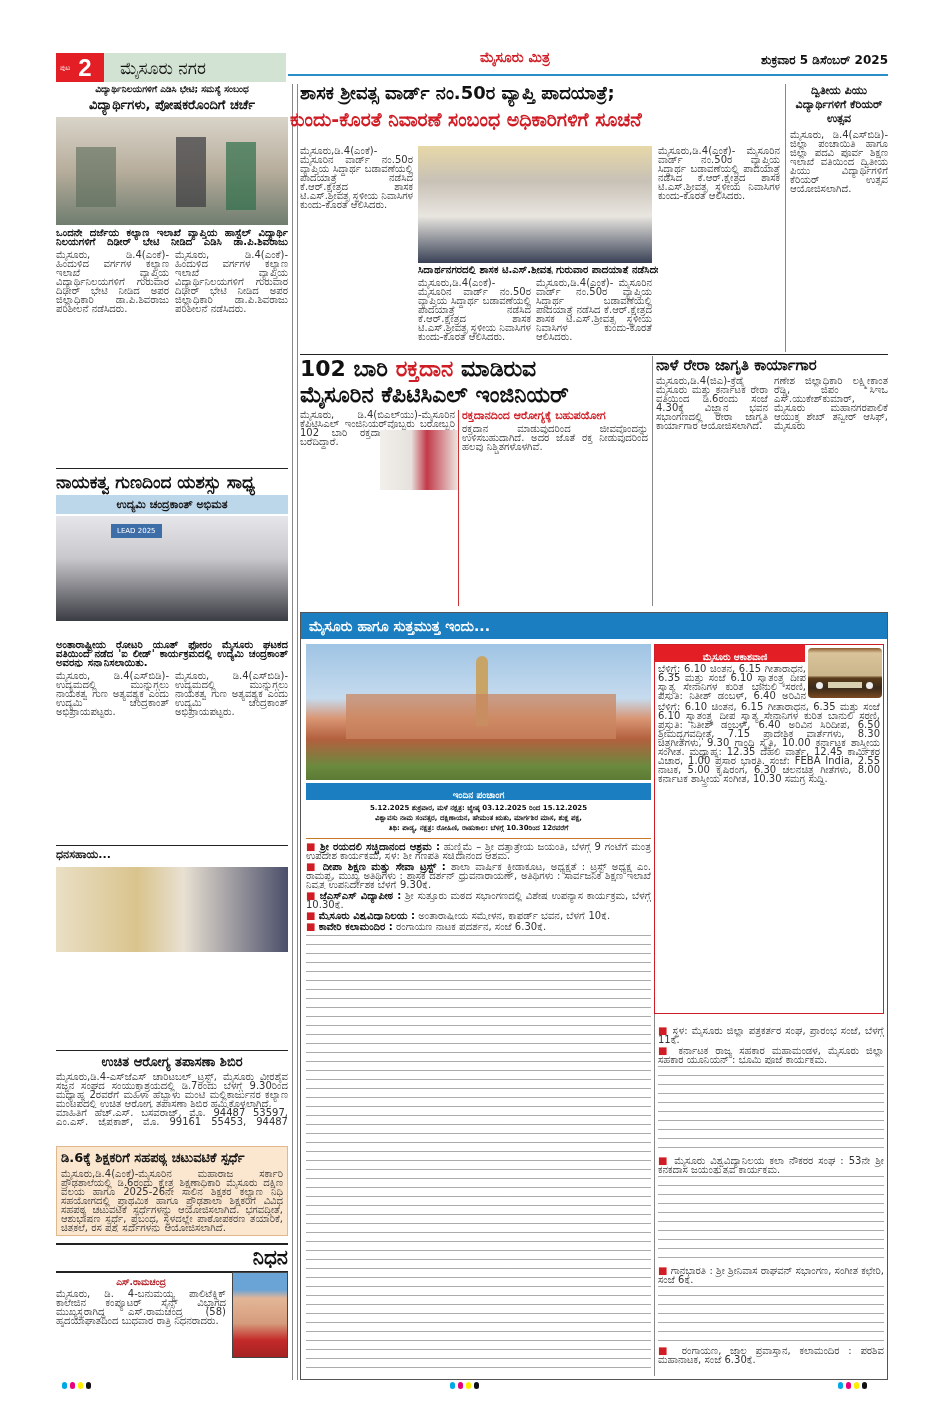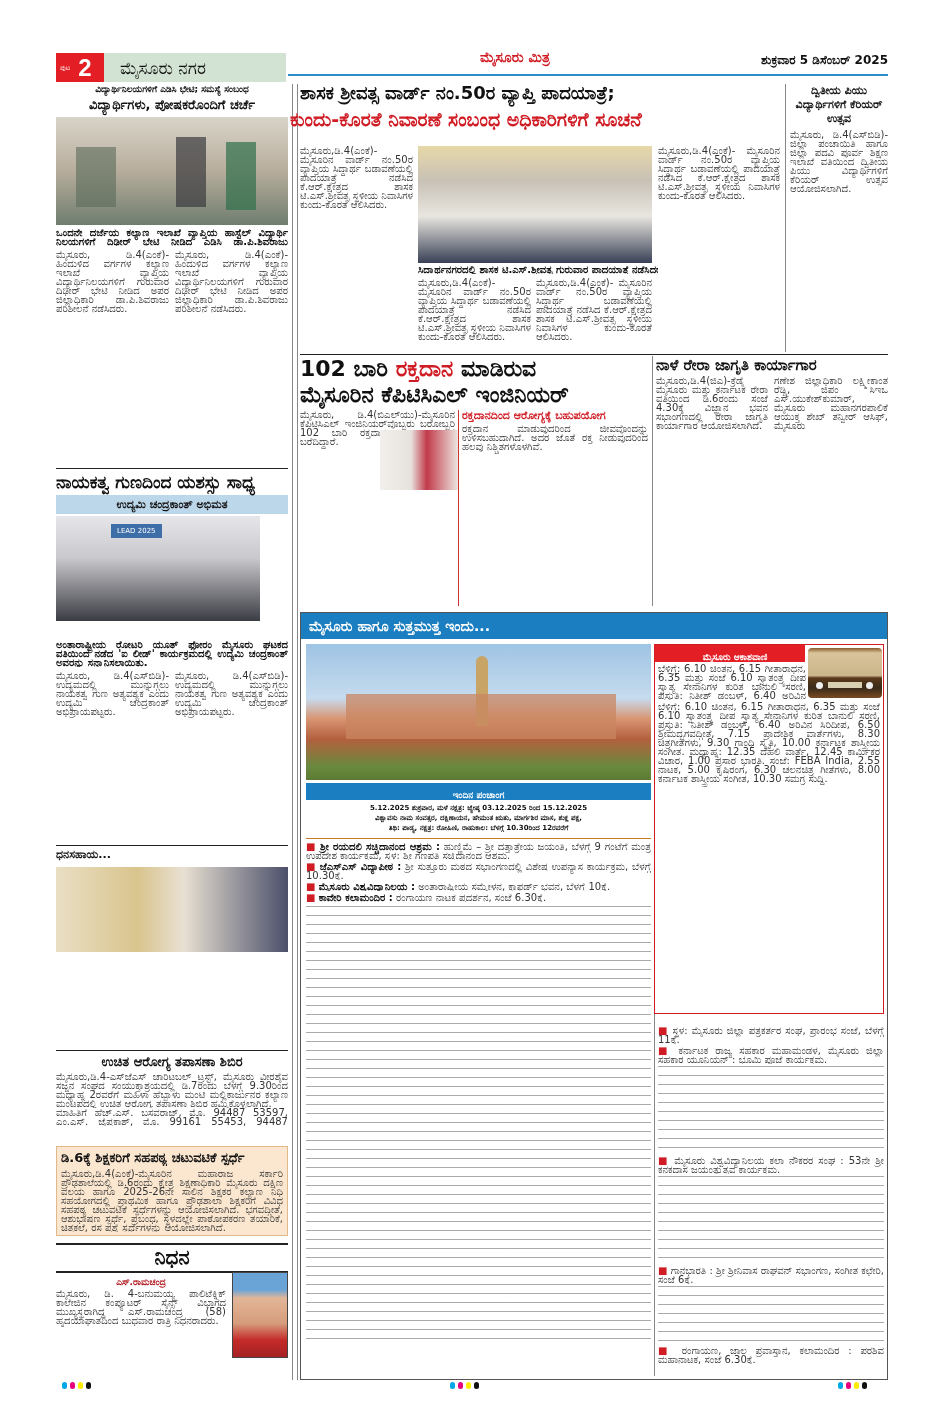--- a/index.html
+++ b/index.html
@@ -37,21 +37,21 @@
   <div style="display:flex;gap:6px;margin-top:4px;">
     <div class="txt" style="width:113px;height:208px;">ಮೈಸೂರು, ಡಿ.4(ಎಂಕೆ)- ಹಿಂದುಳಿದ ವರ್ಗಗಳ ಕಲ್ಯಾಣ ಇಲಾಖೆ ವ್ಯಾಪ್ತಿಯ ವಿದ್ಯಾರ್ಥಿನಿಲಯಗಳಿಗೆ ಗುರುವಾರ ದಿಢೀರ್ ಭೇಟಿ ನೀಡಿದ ಅಪರ ಜಿಲ್ಲಾಧಿಕಾರಿ ಡಾ.ಪಿ.ಶಿವರಾಜು ಪರಿಶೀಲನೆ ನಡೆಸಿದರು.</div>
     <div class="txt" style="width:113px;height:208px;">ಮೈಸೂರು, ಡಿ.4(ಎಂಕೆ)- ಹಿಂದುಳಿದ ವರ್ಗಗಳ ಕಲ್ಯಾಣ ಇಲಾಖೆ ವ್ಯಾಪ್ತಿಯ ವಿದ್ಯಾರ್ಥಿನಿಲಯಗಳಿಗೆ ಗುರುವಾರ ದಿಢೀರ್ ಭೇಟಿ ನೀಡಿದ ಅಪರ ಜಿಲ್ಲಾಧಿಕಾರಿ ಡಾ.ಪಿ.ಶಿವರಾಜು ಪರಿಶೀಲನೆ ನಡೆಸಿದರು.</div>
   </div>
 </div>
 <div class="abs rule" style="left:56px;top:468px;width:232px;height:1px;"></div>
 
 <div class="abs" style="left:56px;top:472px;width:232px;">
   <div style="font-size:17px;font-weight:bold;color:#111;white-space:nowrap;">ನಾಯಕತ್ವ ಗುಣದಿಂದ ಯಶಸ್ಸು ಸಾಧ್ಯ</div>
   <div style="background:#bcd6ea;text-align:center;font-size:11px;font-weight:bold;height:19px;line-height:19px;margin-top:3px;">ಉದ್ಯಮಿ ಚಂದ್ರಕಾಂತ್ ಅಭಿಮತ</div>
-  <div class="photo" style="width:204px;height:105px;margin-top:2px;background:linear-gradient(180deg,#e6e6ea 0%,#c9c8cc 40%,#3b3d44 100%);position:relative;">
+  <div class="photo" style="width:232px;height:105px;margin-top:2px;background:linear-gradient(180deg,#e6e6ea 0%,#c9c8cc 40%,#3b3d44 100%);position:relative;">
     <div style="position:absolute;left:55px;top:8px;background:#3d6ea8;color:#fff;font-size:7px;padding:3px 6px;">LEAD 2025</div>
   </div>
   <div class="txt" style="margin-top:19px;height:27px;font-weight:bold;color:#111;">ಅಂತಾರಾಷ್ಟ್ರೀಯ ರೋಟರಿ ಯೂತ್ ಫೋರಂ ಮೈಸೂರು ಘಟಕದ ವತಿಯಿಂದ ನಡೆದ 'ಐ ಲೀಡ್' ಕಾರ್ಯಕ್ರಮದಲ್ಲಿ ಉದ್ಯಮಿ ಚಂದ್ರಕಾಂತ್ ಅವರನ್ನು ಸನ್ಮಾನಿಸಲಾಯಿತು.</div>
   <div style="display:flex;gap:6px;margin-top:4px;">
     <div class="txt" style="width:113px;height:145px;">ಮೈಸೂರು, ಡಿ.4(ಎಸ್‌ಬಿಡಿ)- ಉದ್ಯಮದಲ್ಲಿ ಮುನ್ನುಗ್ಗಲು ನಾಯಕತ್ವ ಗುಣ ಅತ್ಯವಶ್ಯಕ ಎಂದು ಉದ್ಯಮಿ ಚಂದ್ರಕಾಂತ್ ಅಭಿಪ್ರಾಯಪಟ್ಟರು.</div>
     <div class="txt" style="width:113px;height:145px;">ಮೈಸೂರು, ಡಿ.4(ಎಸ್‌ಬಿಡಿ)- ಉದ್ಯಮದಲ್ಲಿ ಮುನ್ನುಗ್ಗಲು ನಾಯಕತ್ವ ಗುಣ ಅತ್ಯವಶ್ಯಕ ಎಂದು ಉದ್ಯಮಿ ಚಂದ್ರಕಾಂತ್ ಅಭಿಪ್ರಾಯಪಟ್ಟರು.</div>
   </div>
 </div>
 <div class="abs rule" style="left:56px;top:845px;width:232px;height:1px;"></div>
 
@@ -66,21 +66,21 @@
   <div class="txt" style="margin-top:2px;height:36px;">ಮೈಸೂರು,ಡಿ.4-ಎಸ್‌ಜೆಎಸ್ ಚಾರಿಟಬಲ್ ಟ್ರಸ್ಟ್, ಮೈಸೂರು ವೀರಶೈವ ಸಜ್ಜನ ಸಂಘದ ಸಂಯುಕ್ತಾಶ್ರಯದಲ್ಲಿ ಡಿ.7ರಂದು ಬೆಳಗ್ಗೆ 9.30ರಿಂದ ಮಧ್ಯಾಹ್ನ 2ರವರೆಗೆ ಮಹಿಳಾ ಹೆಬ್ಬಾಳು ಮಂಟಿ ಮಲ್ಲಿಕಾರ್ಜುನರ ಕಲ್ಯಾಣ ಮಂಟಪದಲ್ಲಿ ಉಚಿತ ಆರೋಗ್ಯ ತಪಾಸಣಾ ಶಿಬಿರ ಹಮ್ಮಿಕೊಳ್ಳಲಾಗಿದೆ.</div>
   <div class="txt" style="height:18px;">ಮಾಹಿತಿಗೆ ಹೆಚ್.ಎಸ್. ಬಸವರಾಜ್, ಮೊ. 94487 53597, ಎಂ.ಎಸ್. ಜೈಪ್ರಕಾಶ್, ಮೊ. 99161 55453, 94487 38657 ಸಂಪರ್ಕಿಸಬಹುದು.</div>
 </div>
 
 <div class="abs" style="left:56px;top:1146px;width:232px;height:90px;background:#fbe7d0;border:1px solid #e0b88a;padding:3px 4px;">
   <div style="font-size:13px;font-weight:bold;color:#111;white-space:nowrap;overflow:hidden;">ಡಿ.6ಕ್ಕೆ ಶಿಕ್ಷಕರಿಗೆ ಸಹಪಠ್ಯ ಚಟುವಟಿಕೆ ಸ್ಪರ್ಧೆ</div>
   <div class="txt" style="margin-top:3px;height:63px;">ಮೈಸೂರು,ಡಿ.4(ಎಂಕೆ)-ಮೈಸೂರಿನ ಮಹಾರಾಜ ಸರ್ಕಾರಿ ಪ್ರೌಢಶಾಲೆಯಲ್ಲಿ ಡಿ.6ರಂದು ಕ್ಷೇತ್ರ ಶಿಕ್ಷಣಾಧಿಕಾರಿ ಮೈಸೂರು ದಕ್ಷಿಣ ವಲಯ ಹಾಗೂ 2025-26ನೇ ಸಾಲಿನ ಶಿಕ್ಷಕರ ಕಲ್ಯಾಣ ನಿಧಿ ಸಹಯೋಗದಲ್ಲಿ ಪ್ರಾಥಮಿಕ ಹಾಗೂ ಪ್ರೌಢಶಾಲಾ ಶಿಕ್ಷಕರಿಗೆ ವಿವಿಧ ಸಹಪಠ್ಯ ಚಟುವಟಿಕೆ ಸ್ಪರ್ಧೆಗಳನ್ನು ಆಯೋಜಿಸಲಾಗಿದೆ. ಭಗವದ್ಗೀತೆ, ಆಶುಭಾಷಣ ಸ್ಪರ್ಧೆ, ಪ್ರಬಂಧ, ಸ್ಥಳದಲ್ಲೇ ಪಾಠೋಪಕರಣ ತಯಾರಿಕೆ, ಚಿತ್ರಕಲೆ, ರಸ ಪ್ರಶ್ನೆ ಸ್ಪರ್ಧೆಗಳನ್ನು ಆಯೋಜಿಸಲಾಗಿದೆ.</div>
 </div>
 
 <div class="abs rule" style="left:56px;top:1243px;width:232px;height:2px;"></div>
-<div class="abs" style="left:56px;top:1245px;width:232px;text-align:center;font-size:20px;font-weight:bold;color:#111;">ನಿಧನ</div>
+<div class="abs" style="left:56px;top:1245px;width:232px;text-align:right;font-size:20px;font-weight:bold;color:#111;">ನಿಧನ</div>
 <div class="abs rule" style="left:56px;top:1271px;width:232px;height:2px;"></div>
 <div class="abs" style="left:56px;top:1277px;width:170px;text-align:center;font-size:9px;font-weight:bold;color:#b1181e;">ಎಸ್.ರಾಮಚಂದ್ರ</div>
 <div class="abs txt" style="left:56px;top:1289px;width:170px;height:80px;">ಮೈಸೂರು, ಡಿ. 4-ಬನುಮಯ್ಯ ಪಾಲಿಟೆಕ್ನಿಕ್ ಕಾಲೇಜಿನ ಕಂಪ್ಯೂಟರ್ ಸೈನ್ಸ್ ವಿಭಾಗದ ಮುಖ್ಯಸ್ಥರಾಗಿದ್ದ ಎಸ್.ರಾಮಚಂದ್ರ (58) ಹೃದಯಾಘಾತದಿಂದ ಬುಧವಾರ ರಾತ್ರಿ ನಿಧನರಾದರು.</div>
 <div class="abs" style="left:232px;top:1272px;width:56px;height:86px;background:linear-gradient(180deg,#6aa4d6 0%,#6aa4d6 20%,#e3b698 30%,#d59c7c 60%,#c42a2a 80%,#a52222 100%);border:1px solid #444;"></div>
 
 <div class="abs" style="left:292px;top:84px;width:1px;height:1296px;background:#888;"></div>
 <div class="abs" style="left:297px;top:84px;width:1px;height:1296px;background:#888;"></div>
 
 <div class="abs" style="left:300px;top:82px;width:480px;font-size:18px;font-weight:bold;color:#111;white-space:nowrap;">ಶಾಸಕ ಶ್ರೀವತ್ಸ ವಾರ್ಡ್ ನಂ.50ರ ವ್ಯಾಪ್ತಿ ಪಾದಯಾತ್ರೆ;</div>
 <div class="abs" style="left:290px;top:108px;width:495px;font-size:19px;font-weight:bold;color:#d01c24;white-space:nowrap;">ಕುಂದು-ಕೊರತೆ ನಿವಾರಣೆ ಸಂಬಂಧ ಅಧಿಕಾರಿಗಳಿಗೆ ಸೂಚನೆ</div>
@@ -129,20 +129,21 @@
 </div>
 <div class="abs" style="left:306px;top:803px;width:345px;text-align:center;font-size:7px;line-height:10px;font-weight:bold;color:#111;">
   <div>5.12.2025 ಶುಕ್ರವಾರ, ಮಳೆ ನಕ್ಷತ್ರ: ಜ್ಯೇಷ್ಠ 03.12.2025 ರಿಂದ 15.12.2025</div>
   <div>ವಿಶ್ವಾವಸು ನಾಮ ಸಂವತ್ಸರ, ದಕ್ಷಿಣಾಯನ, ಹೇಮಂತ ಋತು, ಮಾರ್ಗಶಿರ ಮಾಸ, ಶುಕ್ಲ ಪಕ್ಷ,</div>
   <div>ತಿಥಿ: ಪಾಡ್ಯ, ನಕ್ಷತ್ರ: ರೋಹಿಣಿ, ರಾಹುಕಾಲ: ಬೆಳಗ್ಗೆ 10.30ರಿಂದ 12ರವರೆಗೆ</div>
 </div>
 <div class="abs" style="left:306px;top:838px;width:345px;height:1px;background:#c87a2a;"></div>
 
 <div class="abs" style="left:306px;top:842px;width:345px;height:532px;overflow:hidden;">
   <div class="txt" style="margin-bottom:2px;"><span style="color:#d01c24;">■ </span><b style="color:#111;">ಶ್ರೀ ರಯದಲಿ ಸಚ್ಚಿದಾನಂದ ಆಶ್ರಮ :</b> <span>ಹುಣ್ಣಿಮೆ – ಶ್ರೀ ದತ್ತಾತ್ರೇಯ ಜಯಂತಿ, ಬೆಳಗ್ಗೆ 9 ಗಂಟೆಗೆ ಮಂತ್ರ ಉಪದೇಶ ಕಾರ್ಯಕ್ರಮ, ಸ್ಥಳ: ಶ್ರೀ ಗಣಪತಿ ಸಚ್ಚಿದಾನಂದ ಆಶ್ರಮ.</span></div>
+  <div class="txt" style="margin-bottom:2px;"><span style="color:#d01c24;">■ </span><b style="color:#111;">ದೀಪಾ ಶಿಕ್ಷಣ ಮತ್ತು ಸೇವಾ ಟ್ರಸ್ಟ್ :</b> <span>ಶಾಲಾ ವಾರ್ಷಿಕ ಕ್ರೀಡಾಕೂಟ, ಅಧ್ಯಕ್ಷತೆ : ಟ್ರಸ್ಟ್ ಅಧ್ಯಕ್ಷ ಎಂ. ರಾಮಪ್ಪ, ಮುಖ್ಯ ಅತಿಥಿಗಳು : ಶಾಸಕ ದರ್ಶನ್ ಧ್ರುವನಾರಾಯಣ್, ಅತಿಥಿಗಳು : ಸಾರ್ವಜನಿಕ ಶಿಕ್ಷಣ ಇಲಾಖೆ ನಿವೃತ್ತ ಉಪನಿರ್ದೇಶಕ ಬೆಳಗ್ಗೆ 9.30ಕ್ಕೆ.</span></div>
   <div class="txt" style="margin-bottom:2px;"><span style="color:#d01c24;">■ </span><b style="color:#111;">ಜೆಎಸ್‌ಎಸ್ ವಿದ್ಯಾಪೀಠ :</b> <span>ಶ್ರೀ ಸುತ್ತೂರು ಮಠದ ಸಭಾಂಗಣದಲ್ಲಿ ವಿಶೇಷ ಉಪನ್ಯಾಸ ಕಾರ್ಯಕ್ರಮ, ಬೆಳಗ್ಗೆ 10.30ಕ್ಕೆ.</span></div>
   <div class="txt" style="margin-bottom:2px;"><span style="color:#d01c24;">■ </span><b style="color:#111;">ಮೈಸೂರು ವಿಶ್ವವಿದ್ಯಾನಿಲಯ :</b> <span>ಅಂತಾರಾಷ್ಟ್ರೀಯ ಸಮ್ಮೇಳನ, ಕ್ರಾಫರ್ಡ್ ಭವನ, ಬೆಳಗ್ಗೆ 10ಕ್ಕೆ.</span></div>
   <div class="txt" style="margin-bottom:2px;"><span style="color:#d01c24;">■ </span><b style="color:#111;">ಕಾವೇರಿ ಕಲಾಮಂದಿರ :</b> <span>ರಂಗಾಯಣ ನಾಟಕ ಪ್ರದರ್ಶನ, ಸಂಜೆ 6.30ಕ್ಕೆ.</span></div>
   <div class="filler" style="height:440px;margin-top:4px;"></div>
 </div>
 
 <div class="abs" style="left:654px;top:644px;width:1px;height:732px;background:#888;"></div>
 
 <div class="abs" style="left:654px;top:644px;width:230px;height:370px;border:1px solid #d01c24;"></div>
 <div class="abs" style="left:655px;top:645px;width:150px;height:17px;background:#e31e25;text-align:center;">

